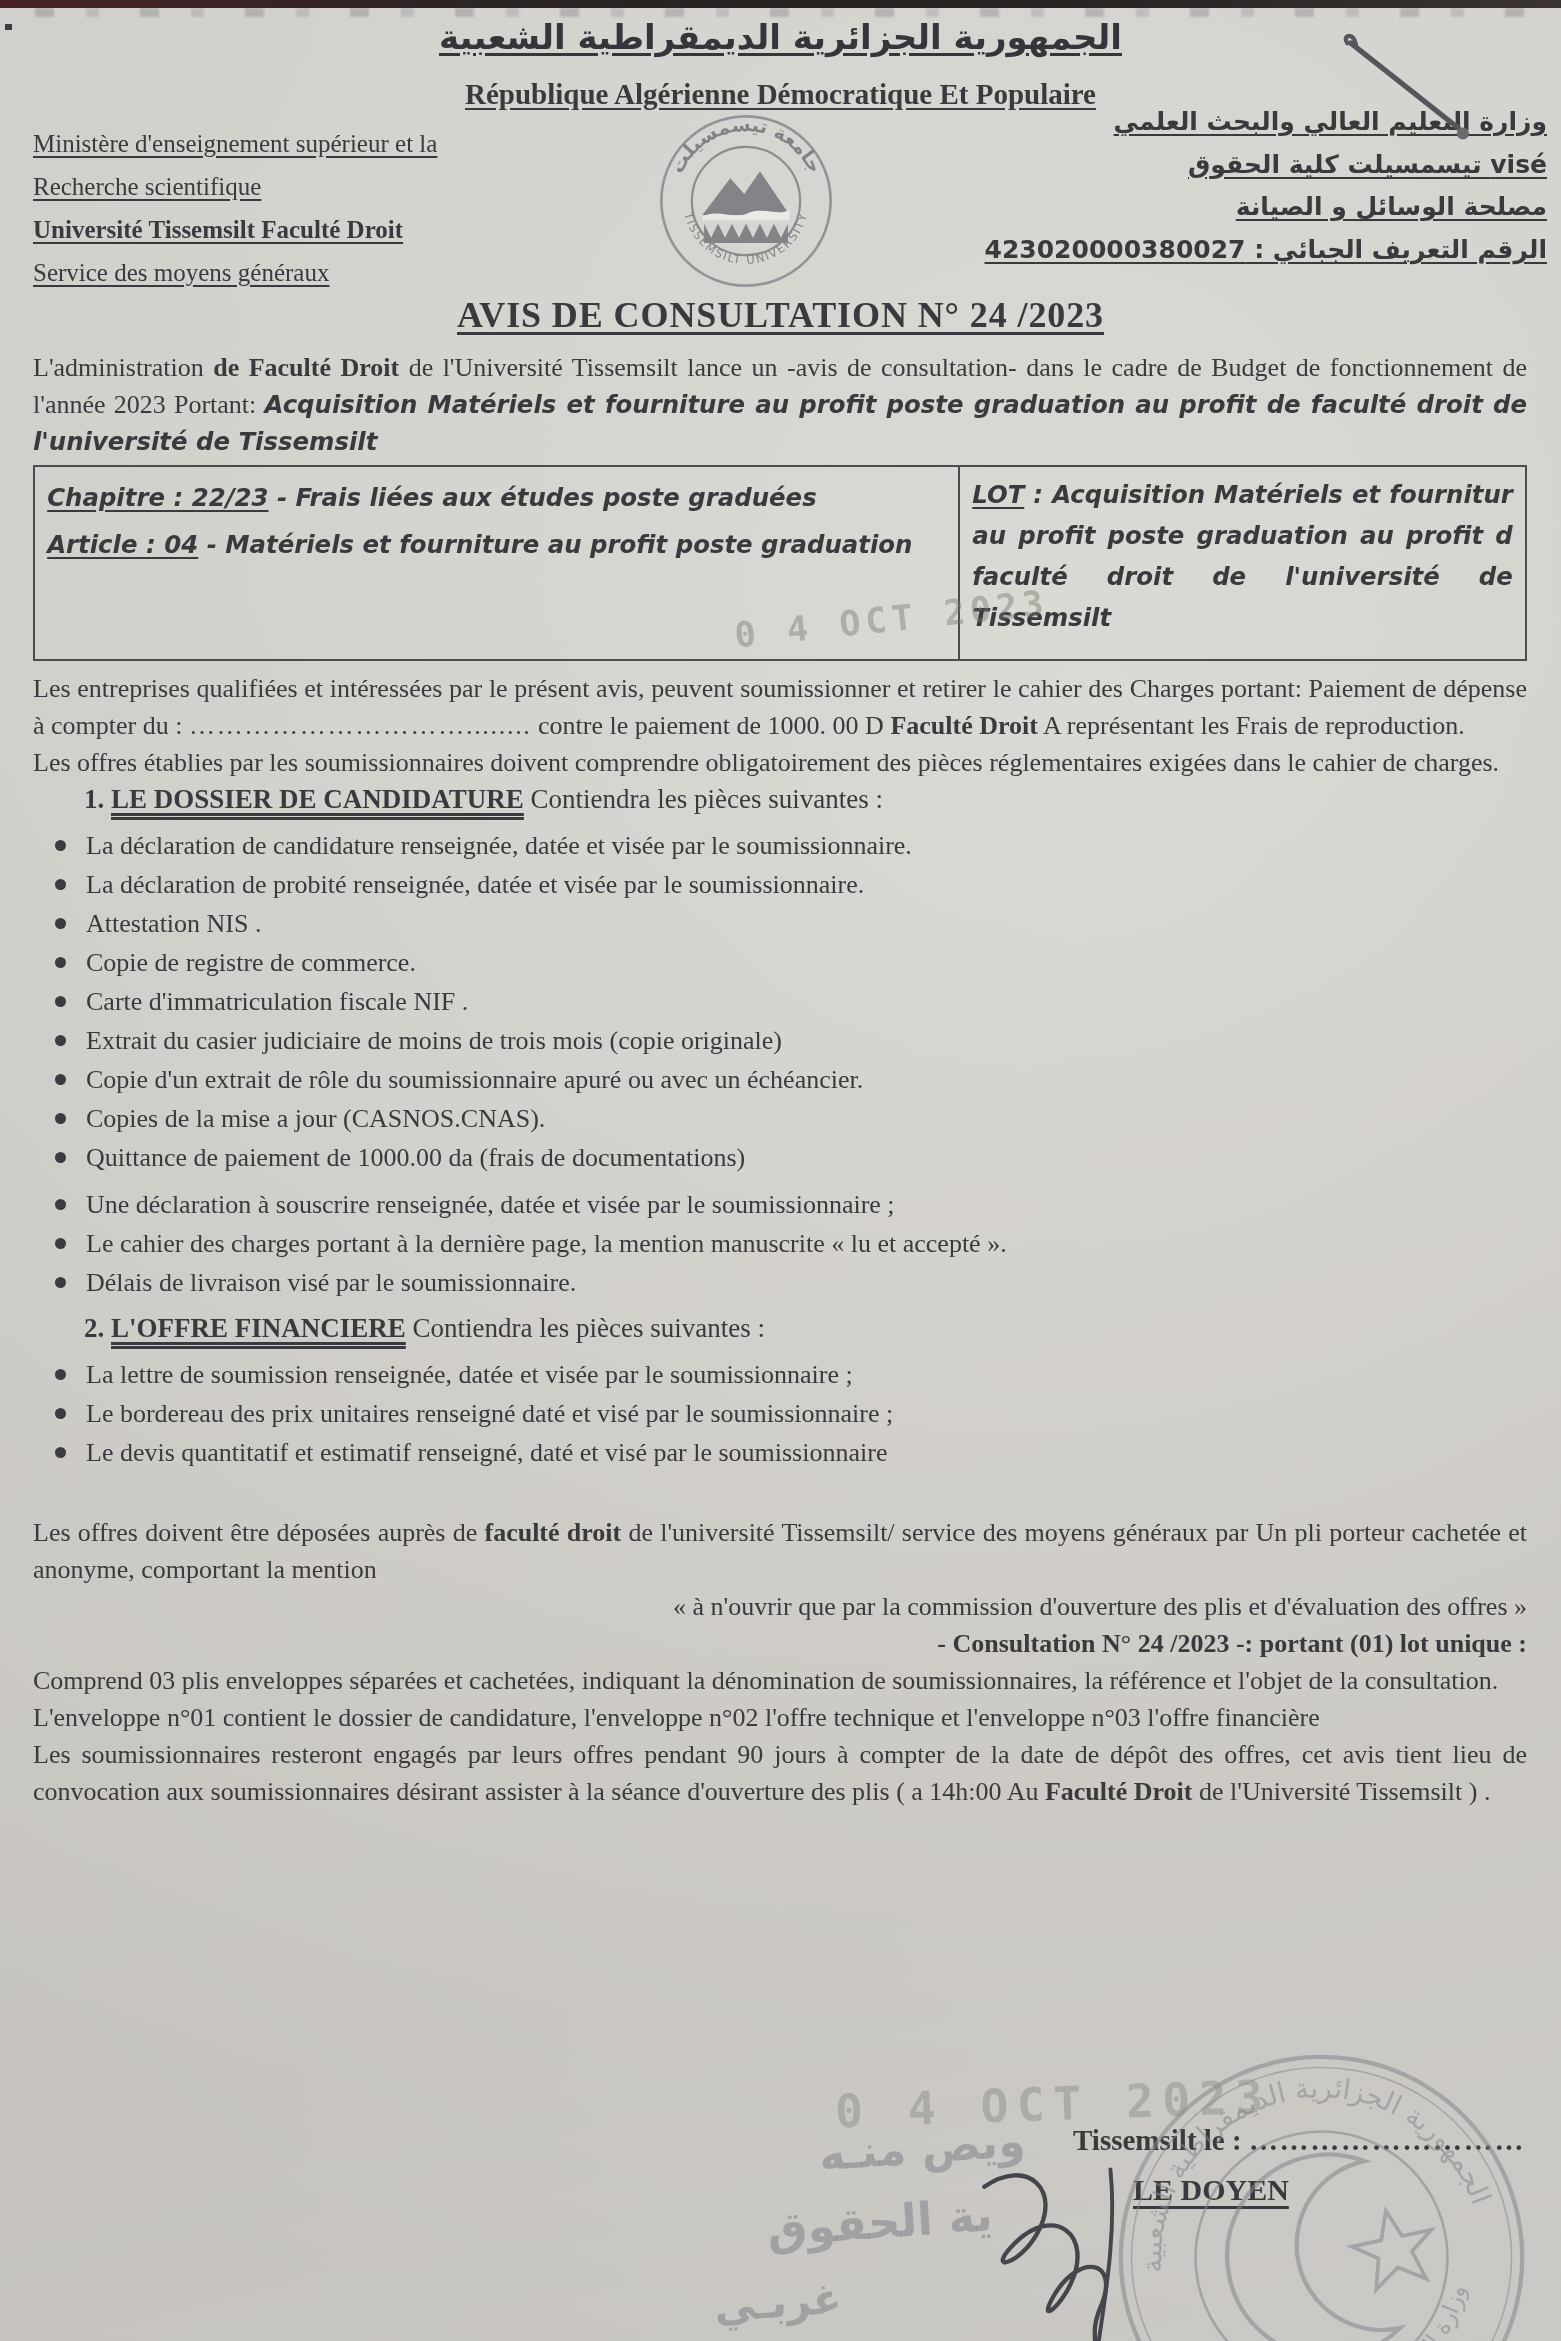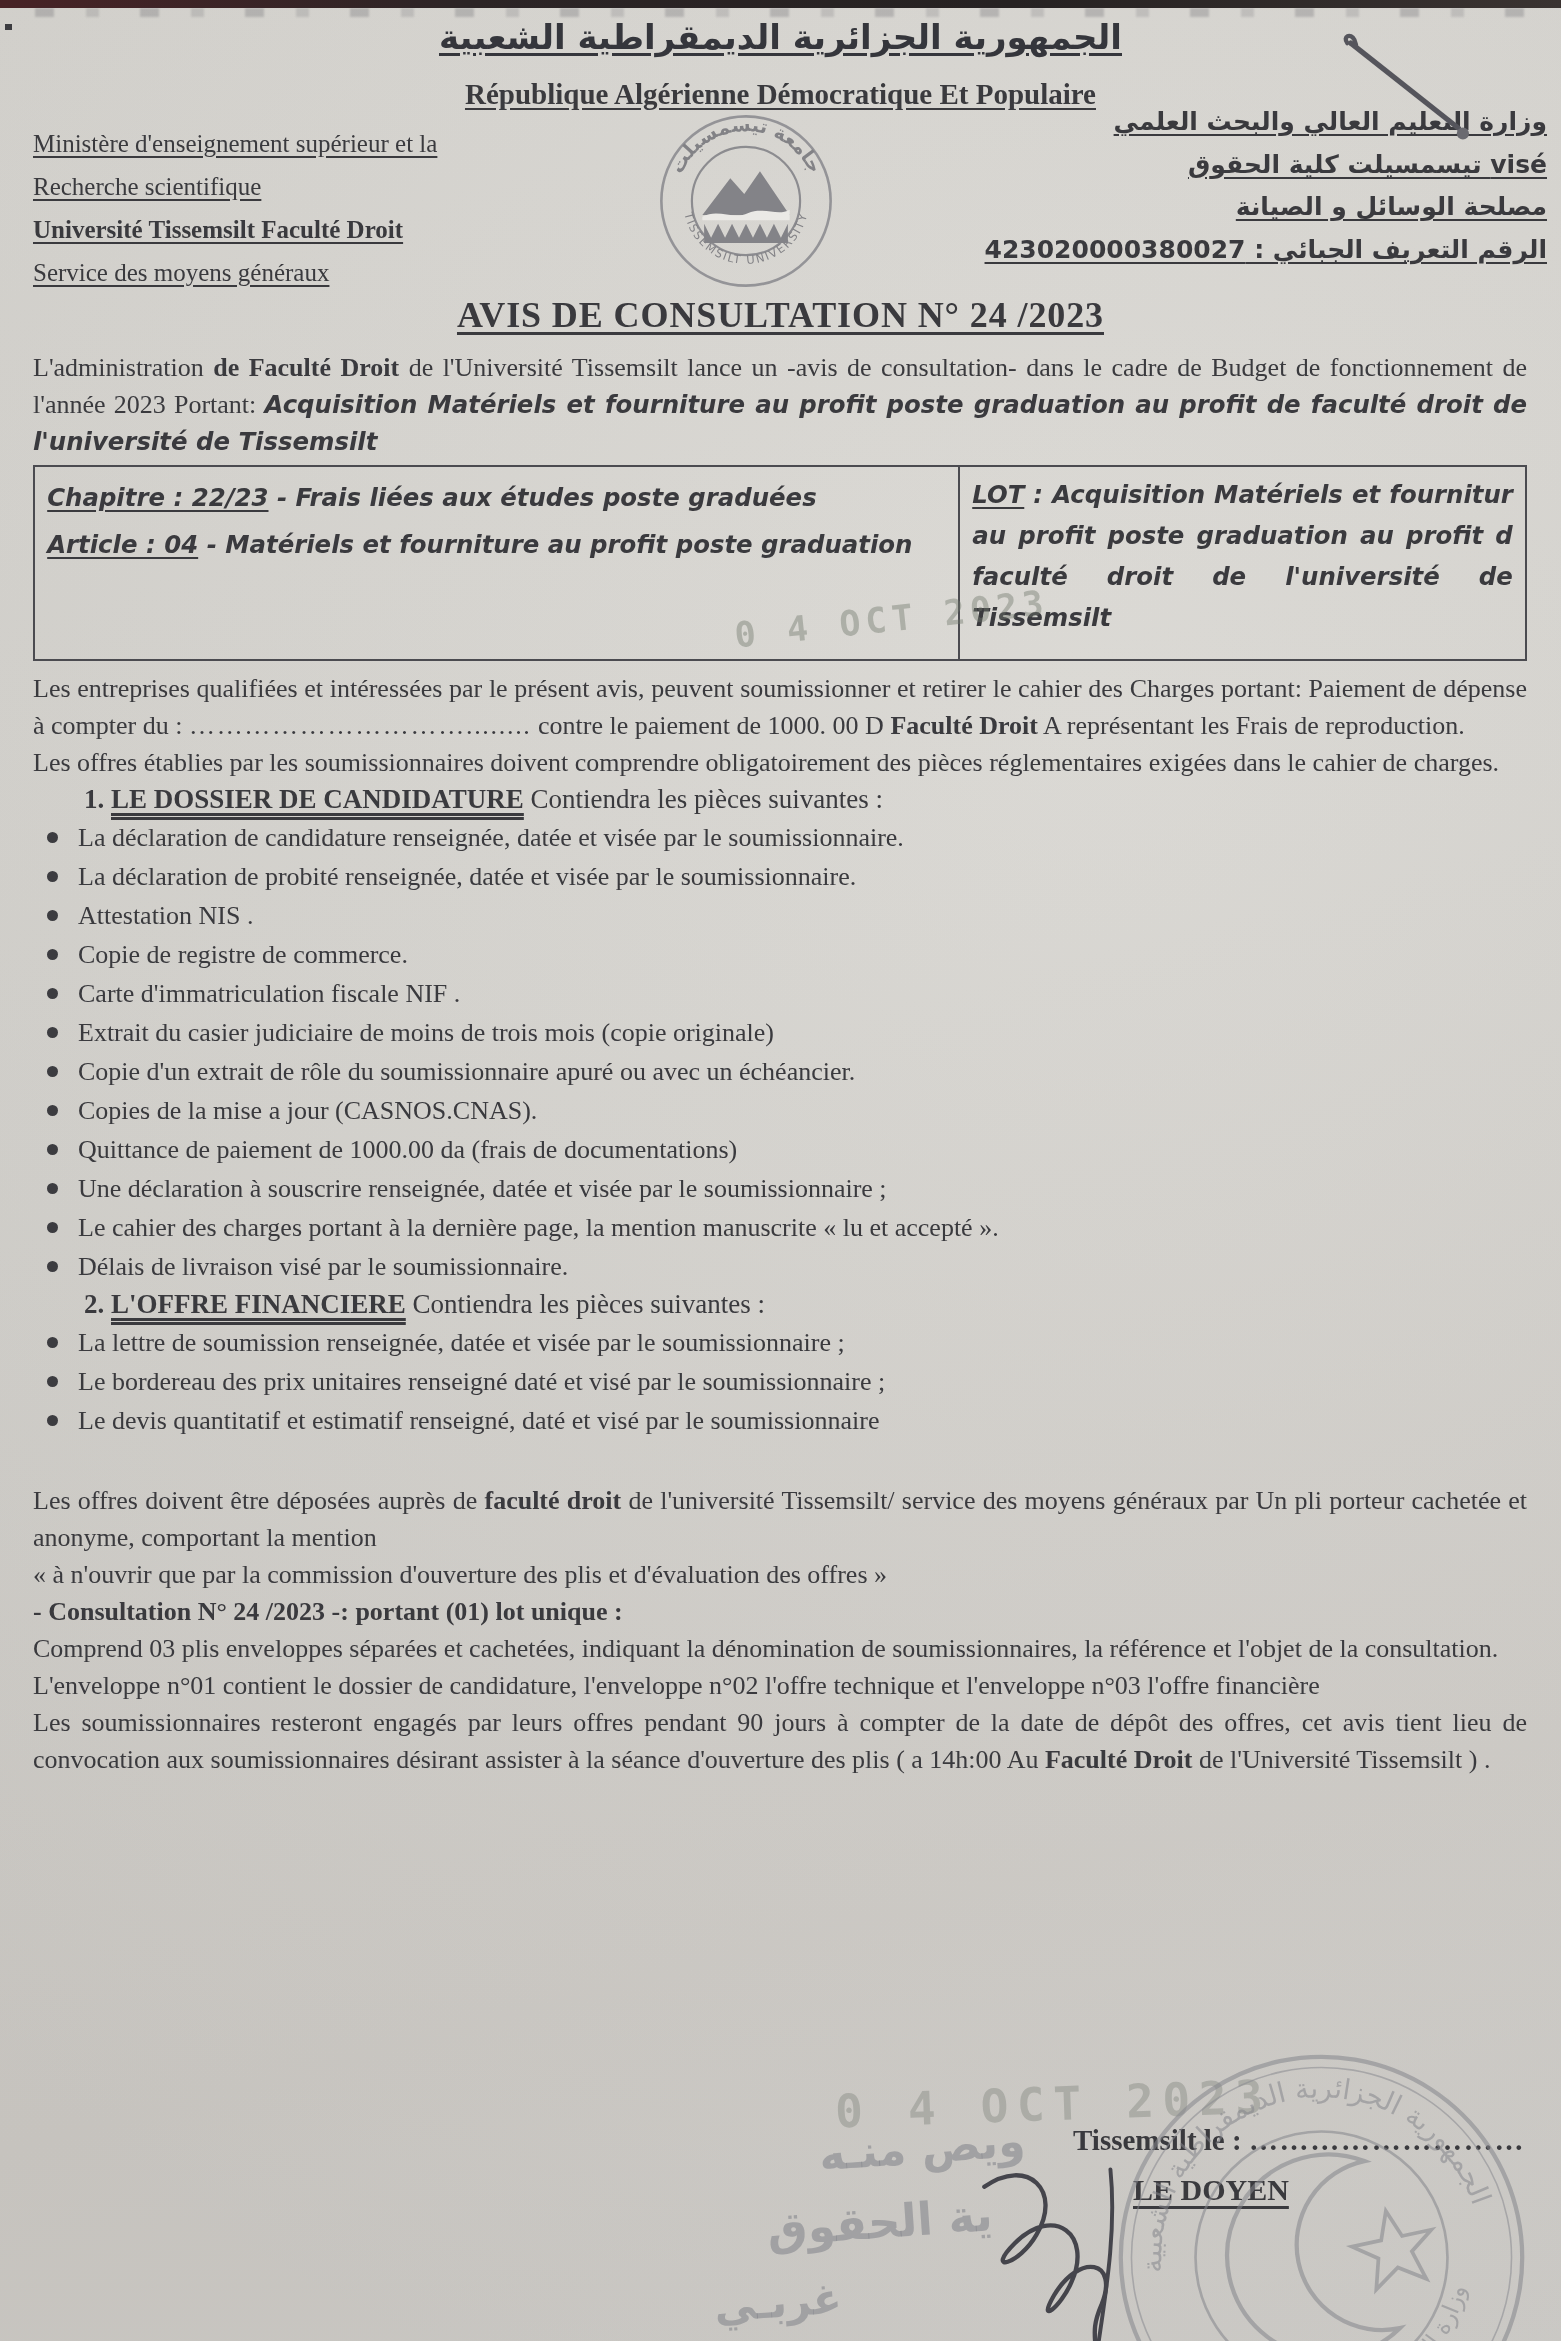--- a/index.html
+++ b/index.html
@@ -31,24 +31,24 @@
   .body{position:absolute;top:349px;left:33px;right:34px;font-size:26px;line-height:37px;text-align:justify;}
   .body p{margin:0;}
   table.grid{width:100%;border-collapse:collapse;margin:5.2px 0 8.7px 0;height:196px;}
   table.grid td{border:2.6px solid #4b4b50;vertical-align:top;padding:7px 12.2px;}
   td.cl{width:62%;line-height:47px;}
   td.cr{line-height:41px;}
   .dots{letter-spacing:1.7px;}
   .sec{margin-left:51px;font-size:27px;text-align:left;}
   .sec .t{font-weight:bold;text-decoration:underline double;text-decoration-thickness:2.6px;text-underline-offset:5.2px;}
   .sec.tech{margin-left:84px;}
-  ul.lst{list-style:none;margin:0;padding:0;}
+  ul.lst{list-style:none;margin:8px;padding:0;}
   ul.lst li{position:relative;padding-left:45px;line-height:39px;}
   .blt{position:absolute;left:14px;top:14px;width:11.3px;height:11.3px;border-radius:50%;background:#3c3c40;}
-  .center{text-align:left;}
+  .center{text-align:right;}
   .gap{margin-top:42px !important;}
   
   .stamp-date{position:absolute;font-family:"DejaVu Sans Mono",monospace;font-weight:bold;color:rgba(112,118,108,0.42);white-space:nowrap;}
   .sd1{top:599px;left:734px;font-size:35px;letter-spacing:5.2px;transform:rotate(-6deg);}
   .sd2{top:2077px;left:835px;font-size:46px;letter-spacing:8.7px;transform:rotate(-2deg);color:rgba(126,131,122,0.40);}
   .sign-place{position:absolute;top:2124px;left:1073px;font-size:29px;font-weight:bold;white-space:nowrap;}
   .doyen{position:absolute;top:2173px;left:1133px;font-size:30px;font-weight:bold;text-decoration:underline;text-decoration-thickness:2.6px;text-underline-offset:6.1px;}
   .stampfrag{position:absolute;font-family:"DejaVu Sans",sans-serif;font-weight:bold;color:rgba(128,130,136,0.55);transform:rotate(-4deg);white-space:nowrap;}
   .sf0{top:2122px;left:819px;font-size:44px;}
   .sf1{top:2196px;left:767px;font-size:45px;}

